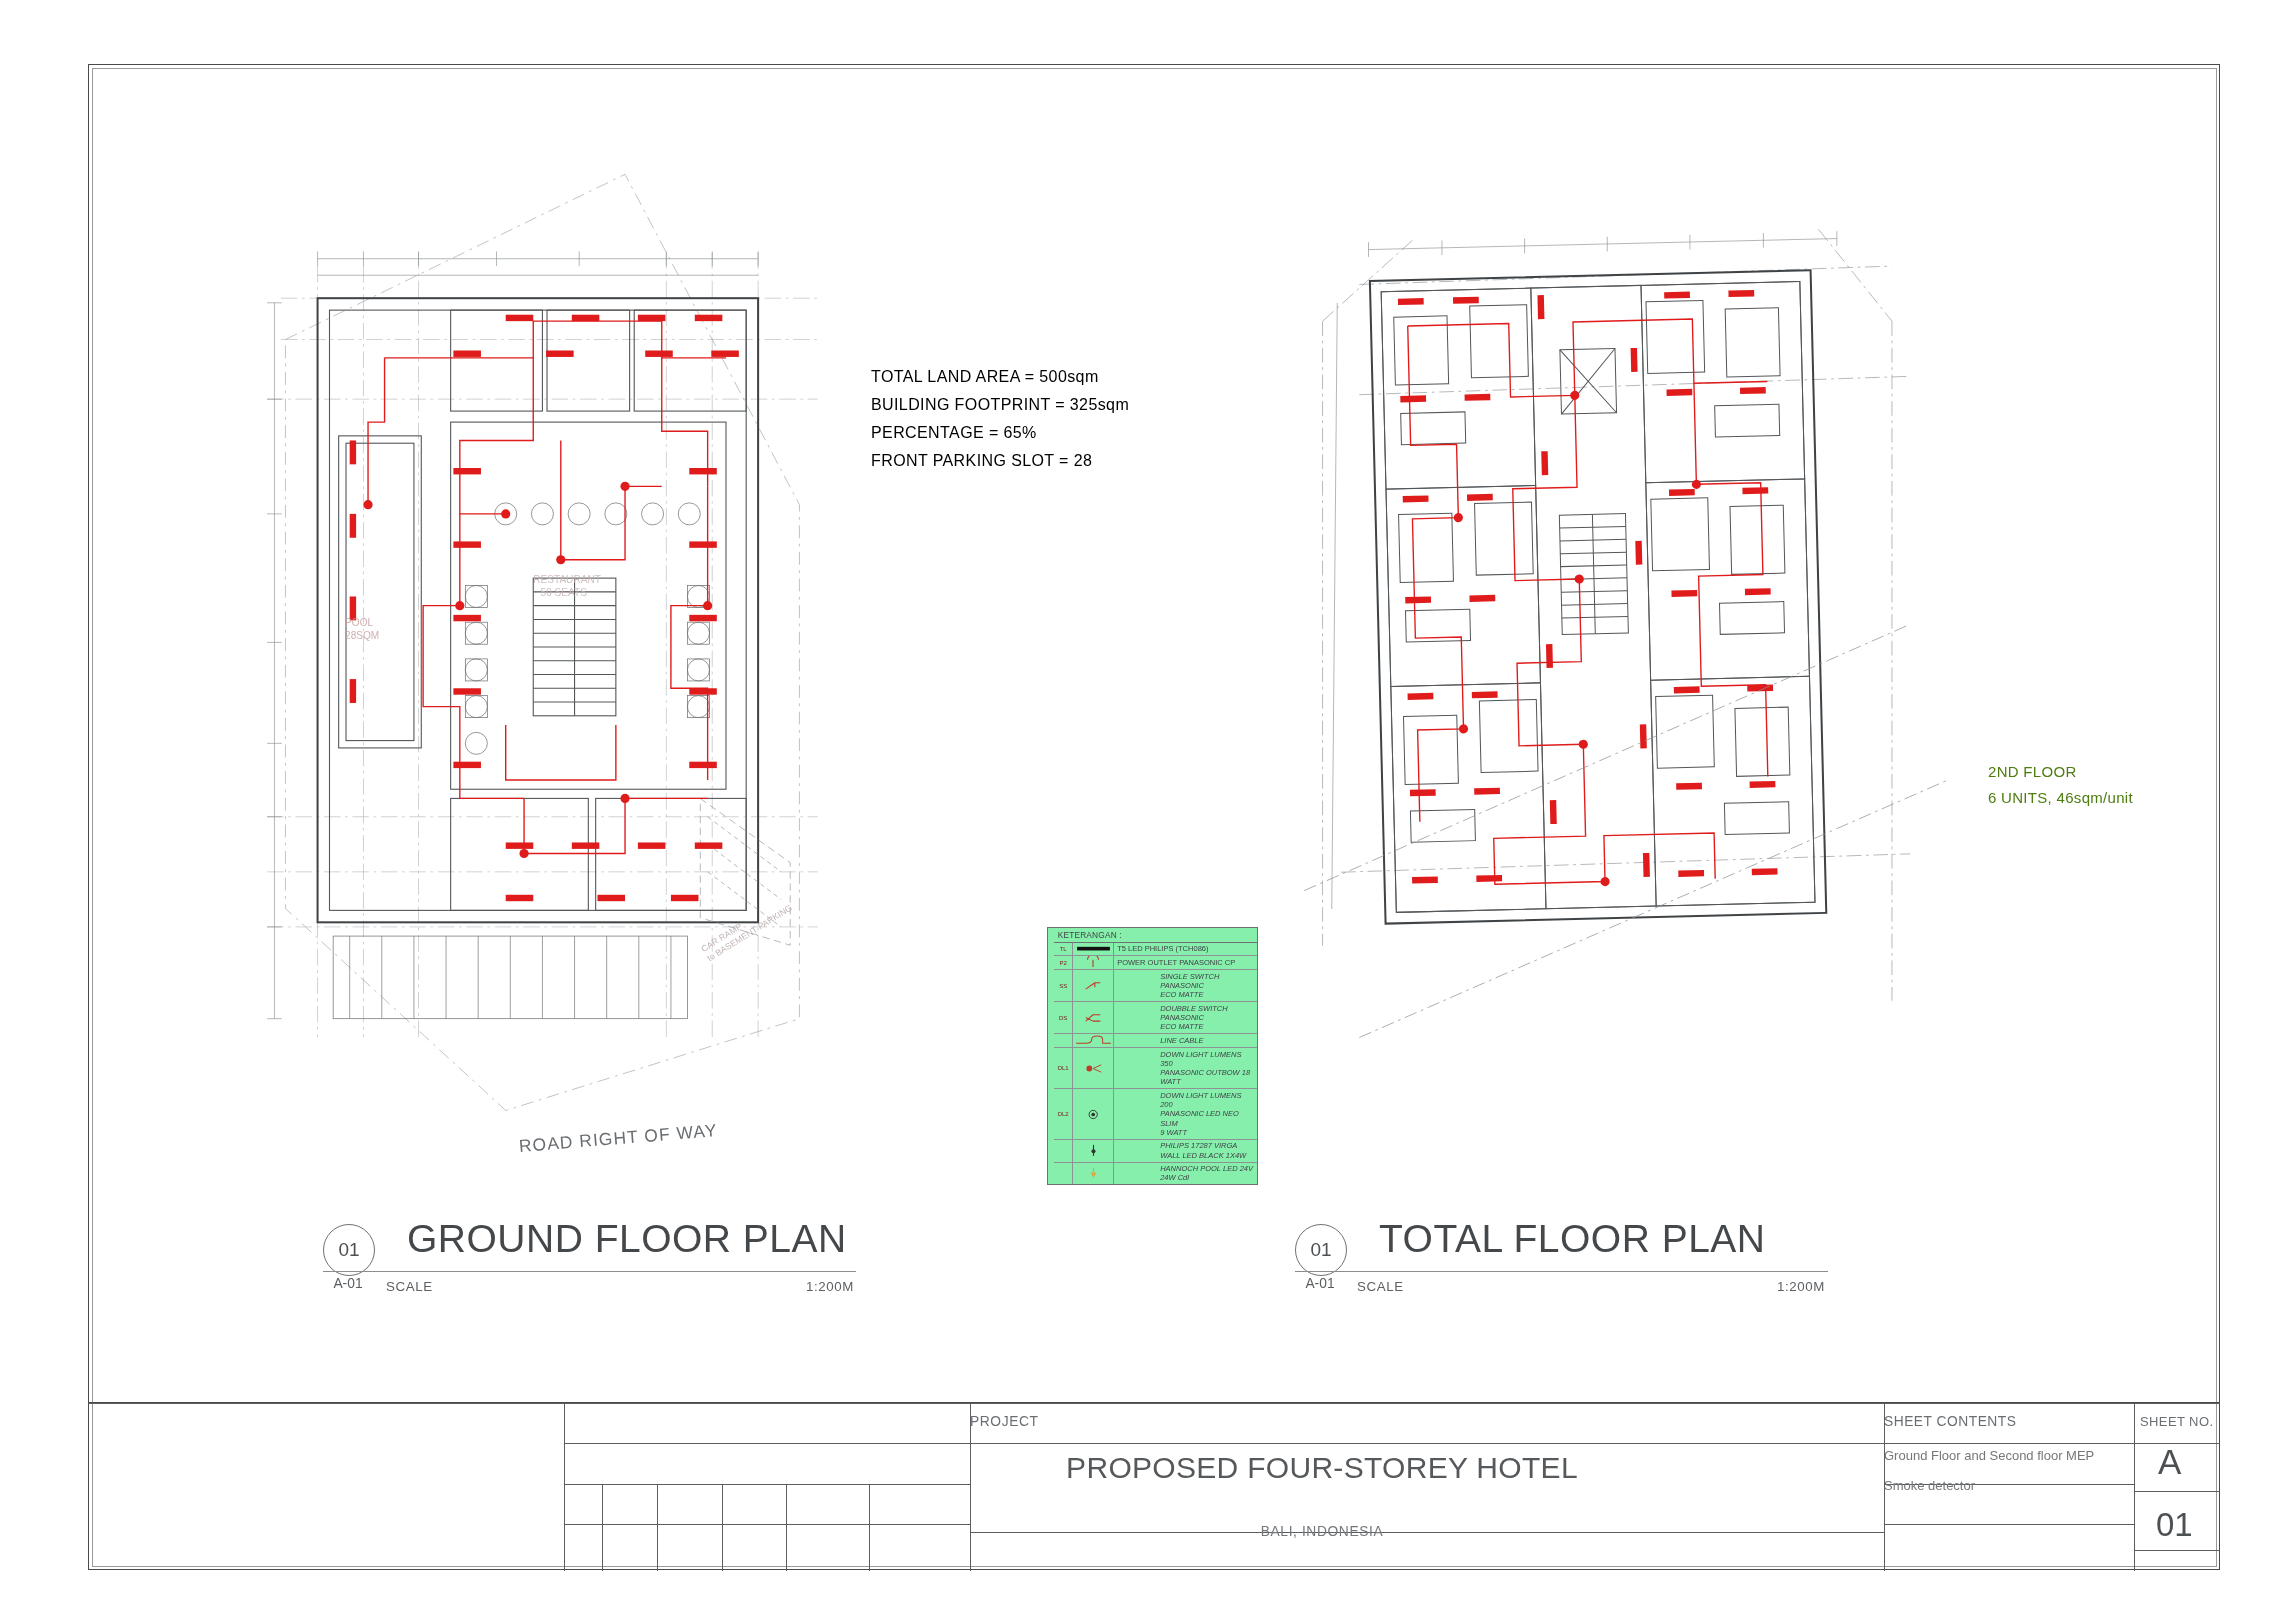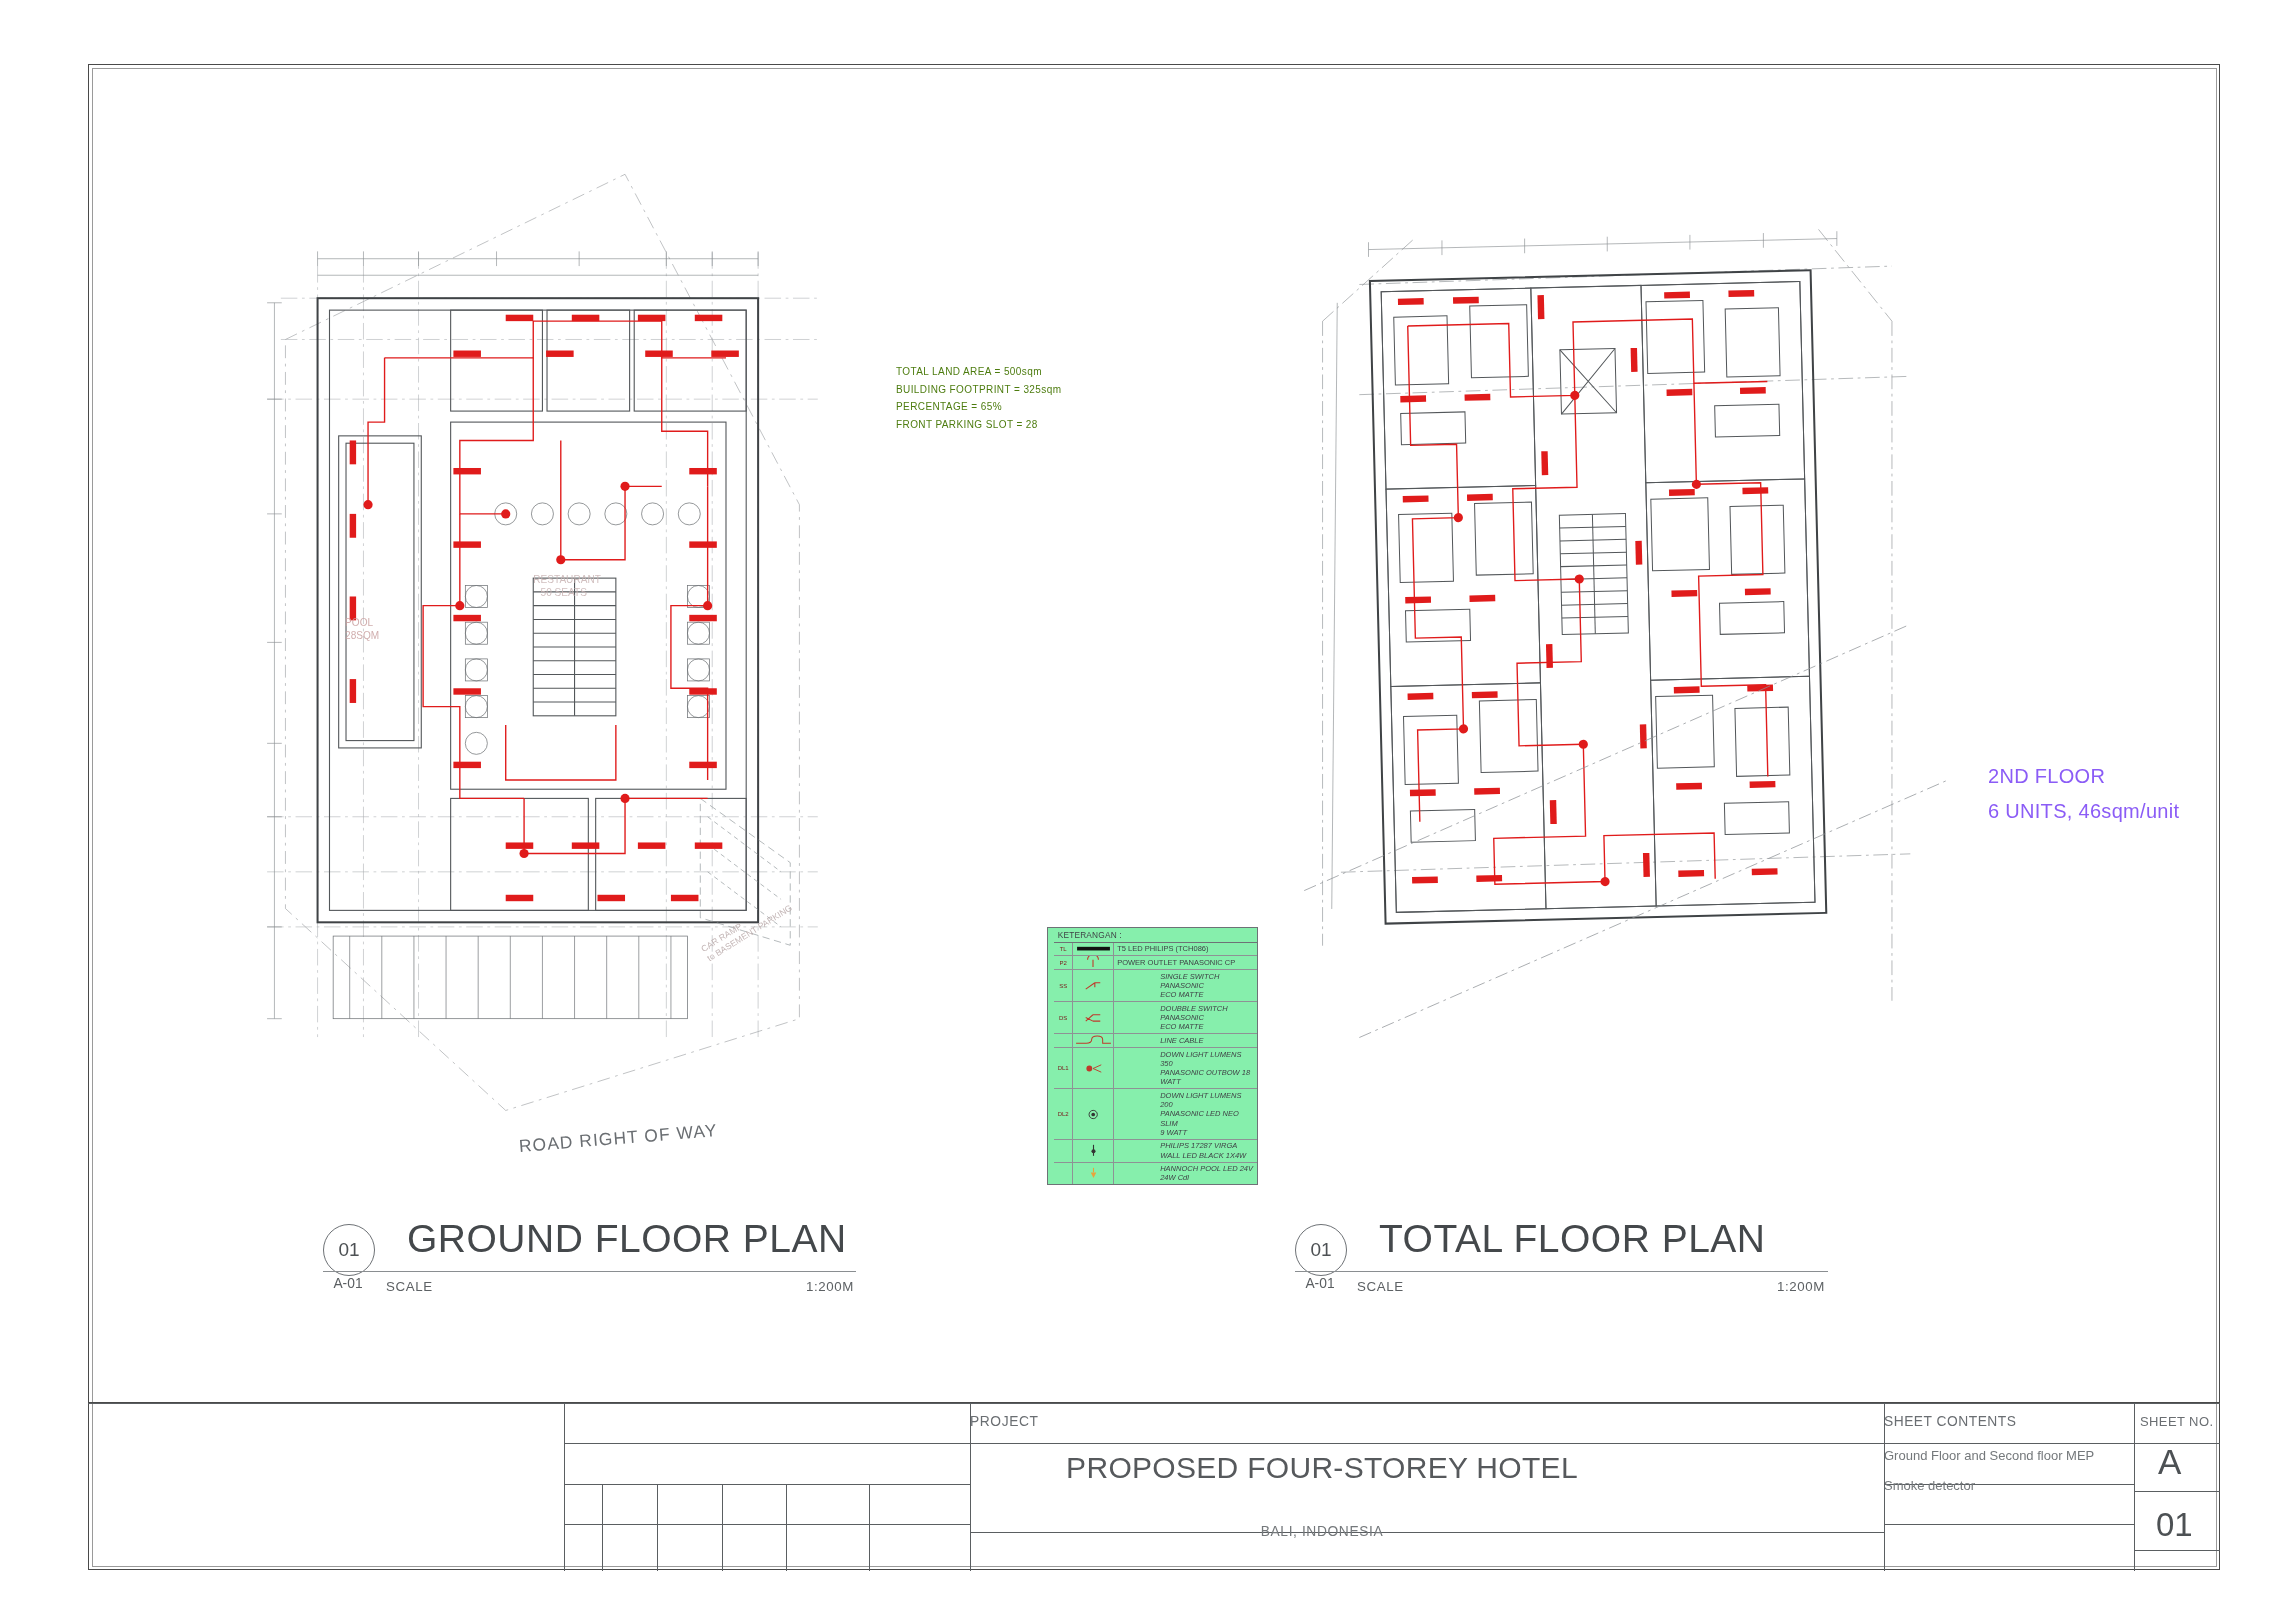--- a/index.html
+++ b/index.html
@@ -44,34 +44,34 @@
     position: absolute;
   }
   #plan-ground { left: 230px; top: 211px; width: 735px; height: 918px; }
   #plan-second { left: 1304px; top: 211px; width: 680px; height: 882px; }
 
   svg.plan-svg { display: block; overflow: visible; }
 
   
   .notes-block {
     position: absolute;
-    left: 896px; top: 363px;
-    font-size: 10px;
+    left: 871px; top: 363px;
+    font-size: 16px;
     line-height: 1.75;
     letter-spacing: 0.4px;
-    color: #4d7c0f;
+    color: #000000;
     white-space: nowrap;
   }
   .notes-2nd {
     position: absolute;
     left: 1988px; top: 759px;
-    font-size: 20px;
+    font-size: 15px;
     line-height: 1.75;
     letter-spacing: 0.3px;
-    color: #8b5cf6;
+    color: #4d7c0f;
     white-space: nowrap;
   }
 
   
   .road-label {
     position: absolute;
     left: 519px; top: 1136px;
     font-size: 17.4px;
     letter-spacing: 1.1px;
     color: #6a6e72;

